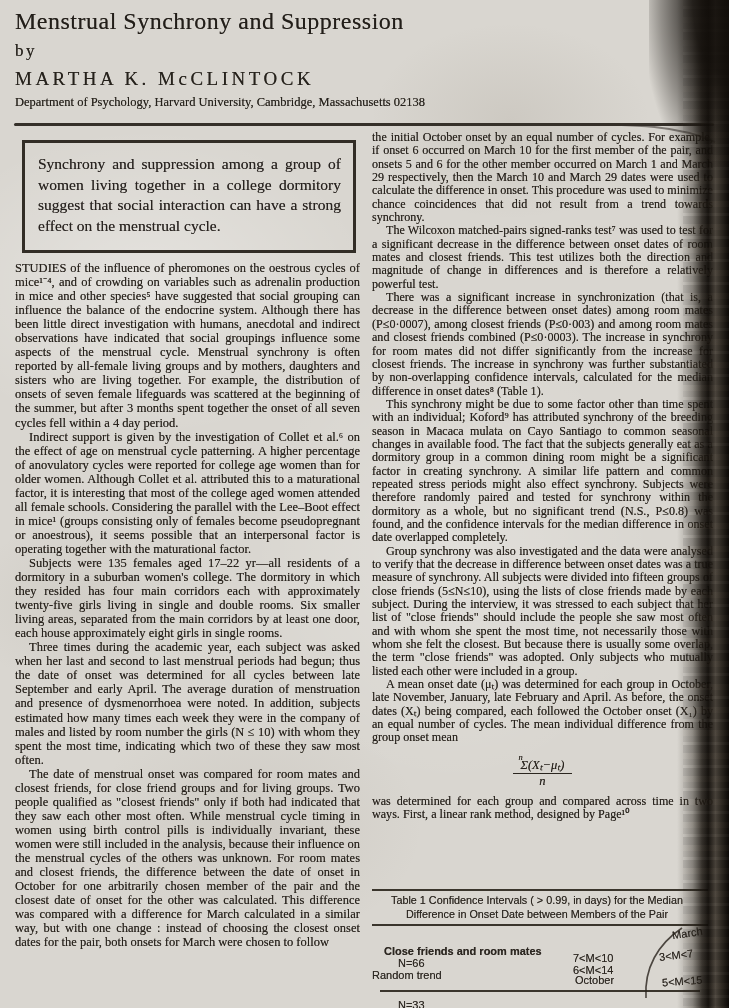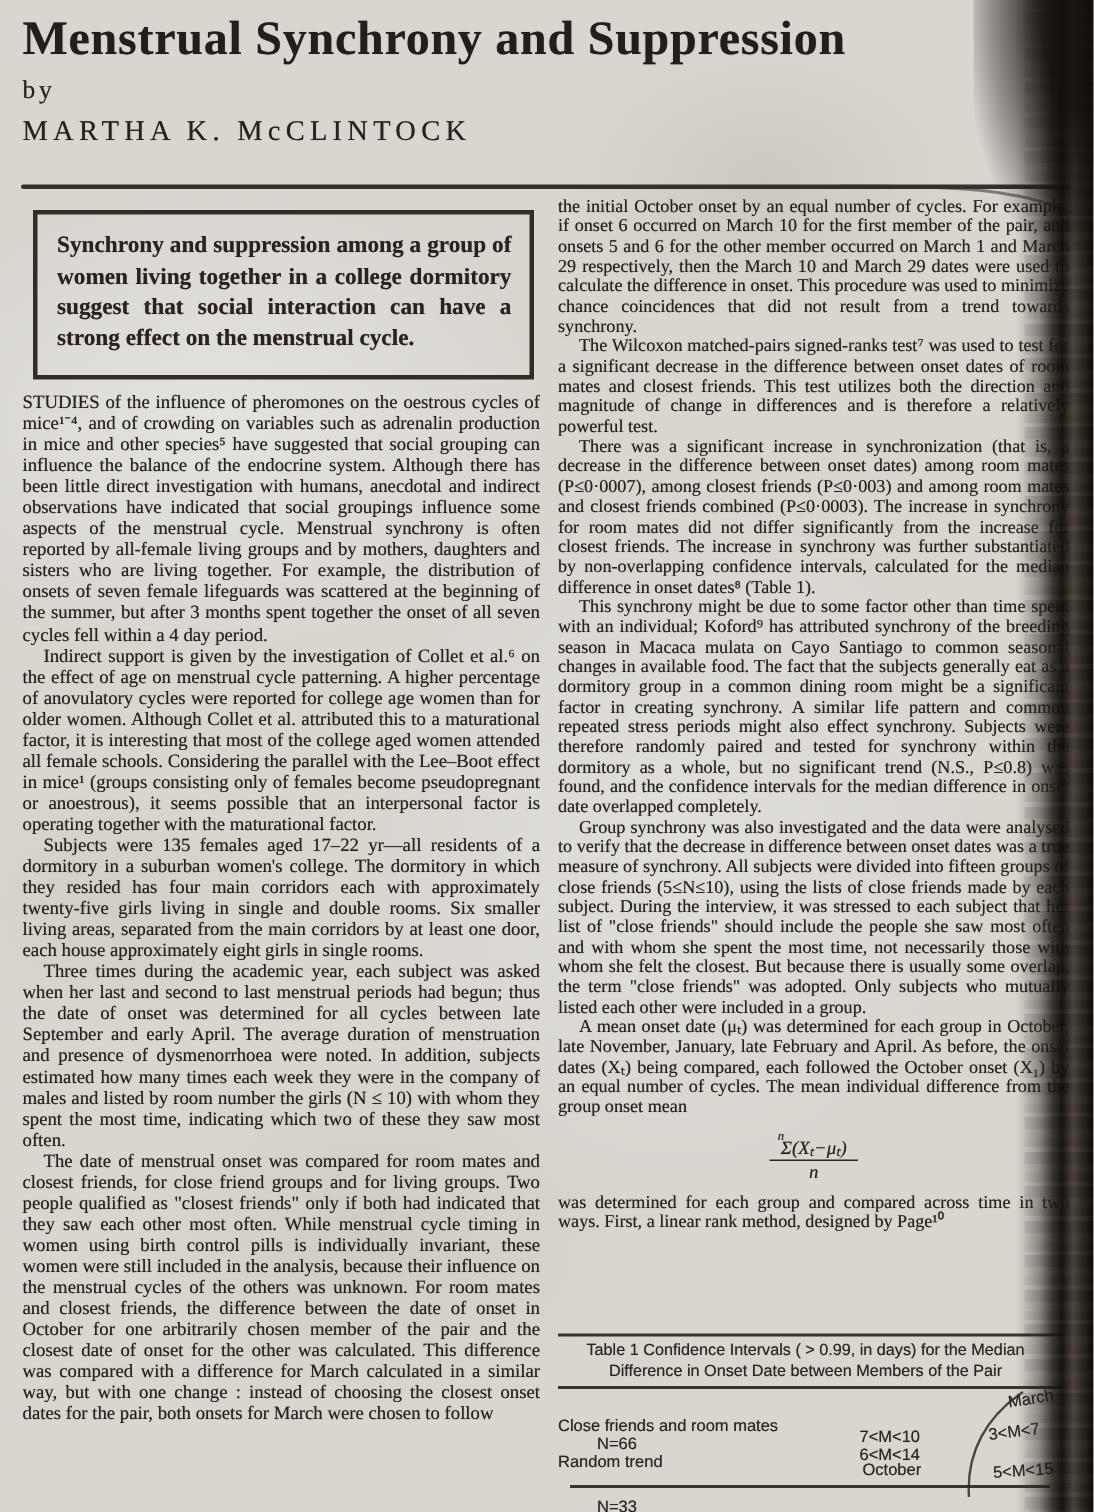--- a/index.html
+++ b/index.html
@@ -15,30 +15,30 @@
       radial-gradient(ellipse 320px 220px at 20% 28%, rgba(255,255,255,0.30), transparent 70%),
       radial-gradient(ellipse 280px 320px at 62% 55%, rgba(255,255,255,0.22), transparent 72%),
       radial-gradient(ellipse 240px 170px at 35% 82%, rgba(118,108,92,0.10), transparent 70%),
       radial-gradient(ellipse 200px 140px at 70% 12%, rgba(118,108,92,0.12), transparent 70%),
       radial-gradient(ellipse 150px 120px at 10% 60%, rgba(118,108,92,0.08), transparent 70%);
     color:#26221c;
     text-shadow:0 0 0.5px rgba(44,38,32,0.65);
   }
   
   .hdr{position:absolute;left:15px;top:8px;width:680px;}
-  .title{font-size:32px;font-weight:700;letter-spacing:0.5px;line-height:1.1;color:#221e19;}
+  .title{font-size:24px;font-weight:400;letter-spacing:0.5px;line-height:1.1;color:#221e19;}
   .byline{font-size:17px;letter-spacing:2.5px;margin-top:7px;}
   .author{font-size:19px;letter-spacing:3.5px;margin-top:7px;font-weight:500;font-family:Liberation Serif, serif;}
   .affil{font-size:12.5px;margin-top:5px;}
   .hdr-rule{position:absolute;left:14px;top:123px;width:700px;height:3px;background:#353029;border-radius:2px;}
   
   .abstract{
     position:absolute;left:22px;top:140px;width:334px;height:113px;box-sizing:border-box;
     border:3px solid #322d26;padding:11px 12px 8px 13px;
-    font-size:15.5px;line-height:20.5px;font-weight:700;text-align:justify;color:#282320;
+    font-size:15.5px;line-height:20.5px;font-weight:400;text-align:justify;color:#282320;
   }
   
   .col{position:absolute;text-align:justify;color:#28231d;}
   .col p{margin:0;}
   .col p.ind{text-indent:14px;}
   .left-col{left:15px;top:261px;width:345px;height:744px;font-size:12.5px;line-height:14.05px;overflow:hidden;}
   .right-col{left:372px;top:131px;width:341px;height:753px;font-size:12.1px;line-height:13.35px;overflow:hidden;}
   
   .formula{text-align:center;margin:7px 0 6px 0;}
   .frac{display:inline-block;vertical-align:middle;font-style:italic;font-size:12.5px;}
@@ -74,20 +74,21 @@
 </style>
 </head>
 <body>
 
 <div class="page">
 
   <div class="hdr">
     <div class="title">Menstrual Synchrony and Suppression</div>
     <div class="byline">by</div>
     <div class="author">MARTHA K. McCLINTOCK</div>
+    <div class="affil">Department of Psychology, Harvard University, Cambridge, Massachusetts 02138</div>
   </div>
   <div class="hdr-rule"></div>
 
   <div class="abstract">Synchrony and suppression among a group of women living together in a college dormitory suggest that social interaction can have a strong effect on the menstrual cycle.</div>
 
   <div class="col left-col">
     <p>STUDIES of the influence of pheromones on the oestrous cycles of mice¹⁻⁴, and of crowding on variables such as adrenalin production in mice and other species⁵ have suggested that social grouping can influence the balance of the endocrine system.  Although there has been little direct investigation with humans, anecdotal and indirect observations have indicated that social groupings influence some aspects of the menstrual cycle.  Menstrual synchrony is often reported by all-female living groups and by mothers, daughters and sisters who are living together.  For example, the distribution of onsets of seven female lifeguards was scattered at the beginning of the summer, but after 3 months spent together the onset of all seven cycles fell within a 4 day period.</p>
     <p class="ind">Indirect support is given by the investigation of Collet et al.⁶ on the effect of age on menstrual cycle patterning.  A higher percentage of anovulatory cycles were reported for college age women than for older women.  Although Collet et al. attributed this to a maturational factor, it is interesting that most of the college aged women attended all female schools.  Considering the parallel with the Lee–Boot effect in mice¹ (groups consisting only of females become pseudopregnant or anoestrous), it seems possible that an interpersonal factor is operating together with the maturational factor.</p>
     <p class="ind">Subjects were 135 females aged 17–22 yr—all residents of a dormitory in a suburban women's college.  The dormitory in which they resided has four main corridors each with approximately twenty-five girls living in single and double rooms.  Six smaller living areas, separated from the main corridors by at least one door, each house approximately eight girls in single rooms.</p>
     <p class="ind">Three times during the academic year, each subject was asked when her last and second to last menstrual periods had begun; thus the date of onset was determined for all cycles between late September and early April.  The average duration of menstruation and presence of dysmenorrhoea were noted. In addition, subjects estimated how many times each week they were in the company of males and listed by room number the girls (N ≤ 10) with whom they spent the most time, indicating which two of these they saw most often.</p>
@@ -114,21 +115,21 @@
     <div class="t-rule" style="top:1px;width:336px;"></div>
     <div class="t-cap">
       <b>Table 1</b>
       <span>Confidence Intervals ( &gt; 0.99, in days) for the Median Difference in Onset Date between Members of the Pair</span>
     </div>
     <div class="t-rule" style="top:36px;width:336px;"></div>
 
     <div class="t-cell" style="left:203px;top:42px;margin-top:44px;">October</div>
     <div class="t-cell" style="left:300px;top:39px;transform:rotate(-9deg);">March</div>
 
-    <div class="t-cell" style="left:0;top:57px;">Close friends and room mates</div>
+    <div class="t-cell" style="left:12px;top:57px;font-weight:bold;">Close friends and room mates</div>
     <div class="t-cell" style="left:26px;top:69px;">N=66</div>
     <div class="t-cell" style="left:201px;top:64px;">7&lt;M&lt;10</div>
     <div class="t-cell" style="left:287px;top:61px;transform:rotate(-7deg);">3&lt;M&lt;7</div>
 
     <div class="t-cell" style="left:0;top:81px;">Random trend</div>
     <div class="t-cell" style="left:26px;top:111px;">N=33</div>
     <div class="t-cell" style="left:201px;top:76px;">6&lt;M&lt;14</div>
     <div class="t-cell" style="left:290px;top:87px;transform:rotate(-4deg);">5&lt;M&lt;15</div>
 
     <div class="t-rule" style="top:102px;left:8px;width:320px;"></div>

